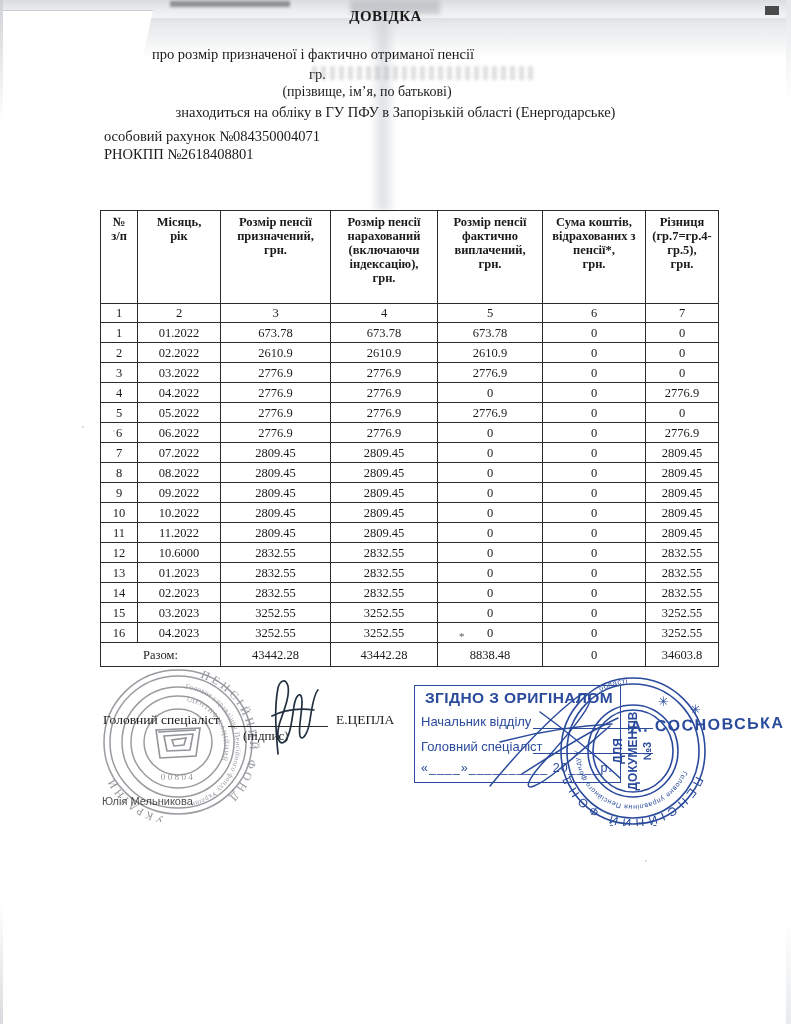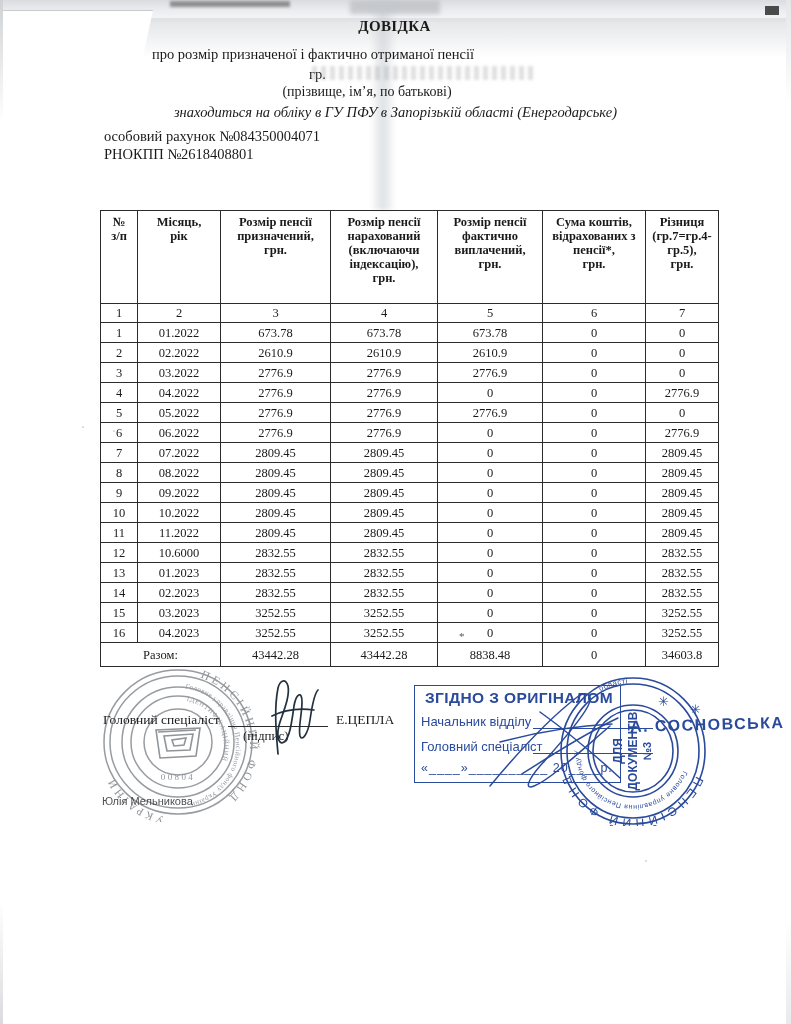--- a/index.html
+++ b/index.html
@@ -82,27 +82,26 @@
   .scan-grad-top {
     position: absolute;
     left: 0; top: 18px;
     width: 791px; height: 40px;
     background: linear-gradient(180deg, rgba(216,219,222,.75), rgba(255,255,255,0));
   }
 
   
   .doc-title {
     position: absolute;
-    left: 0; top: 18px;
+    left: 0; top: 8px;
     width: 771px;
     text-align: center;
     font-size: 15px;
     font-weight: bold;
     letter-spacing: .4px;
-    padding-left: 9px;
   }
   .doc-sub1 {
     position: absolute;
     left: 0; top: 46px;
     width: 626px;
     text-align: center;
     font-size: 14.5px;
   }
   .gr-line {
     position: absolute;
@@ -127,21 +126,20 @@
     width: 734px;
     text-align: center;
     font-size: 14px;
   }
   .doc-sub3 {
     position: absolute;
     left: 0; top: 104px;
     width: 791px;
     text-align: center;
     font-size: 14.5px;
-    font-style: italic;
   }
 
   .acct-line {
     position: absolute;
     left: 104px;
     font-size: 14.5px;
   }
   .acct-1 { top: 128px; }
   .acct-2 { top: 146px; }
   .period-line {

